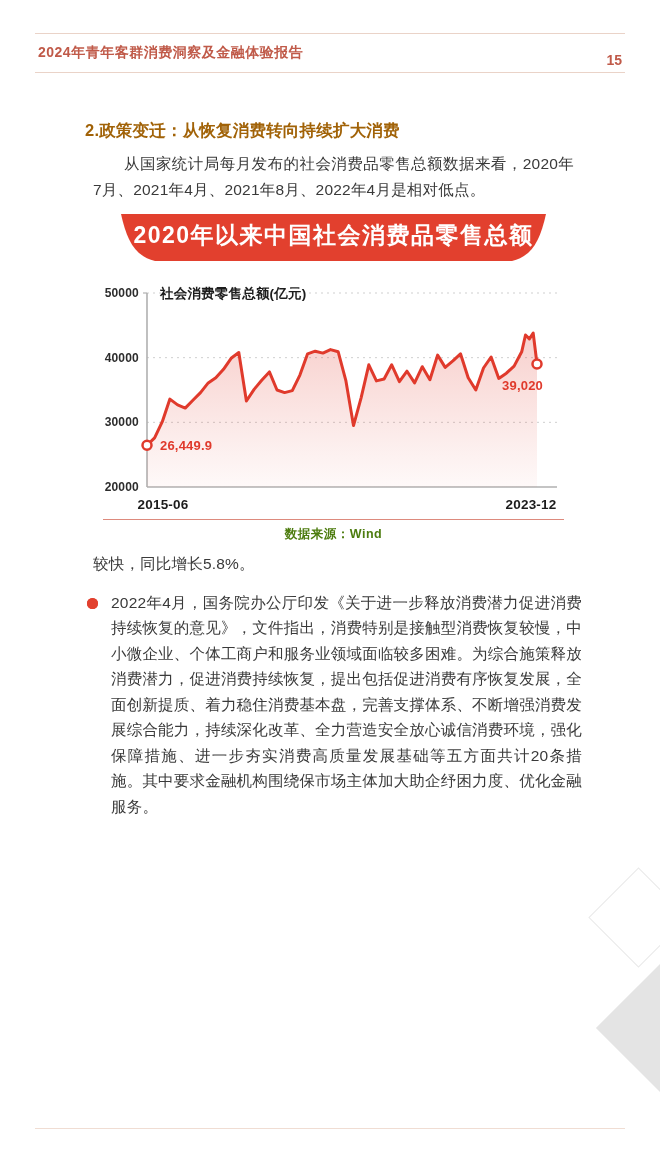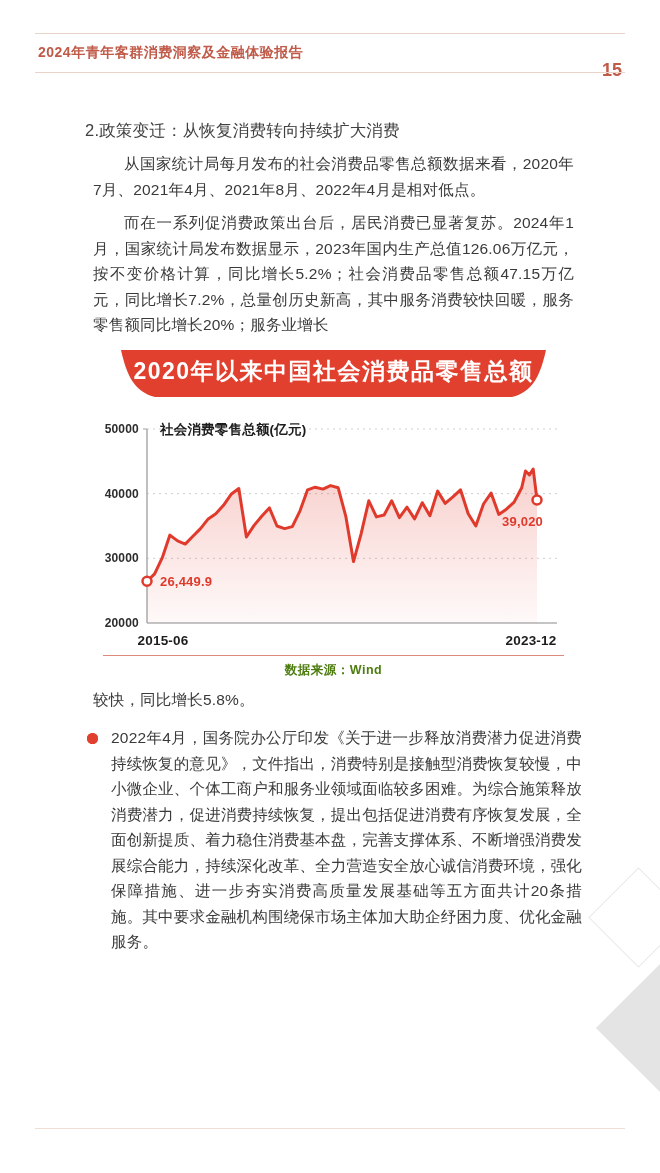--- a/index.html
+++ b/index.html
@@ -18,31 +18,31 @@
   
   .running-header{position:absolute;top:0;left:0;right:0;height:90px;}
   .hr-line{position:absolute;left:35px;right:35px;height:1px;background:#ead3c8;}
   .hr-line.top{top:33px;}
   .hr-line.bottom{top:72px;}
   .rh-title{
     position:absolute;top:44px;left:38px;
     font-size:14px;font-weight:bold;color:#c05a49;letter-spacing:.5px;
   }
   .rh-page{
-    position:absolute;top:60px;right:38px;
-    font-size:18px;font-weight:bold;color:#c05a49;
+    position:absolute;top:52px;right:38px;
+    font-size:14px;font-weight:bold;color:#c05a49;
   }
   
   .content{
     position:absolute;top:118px;left:85px;width:497px;
     color:#3a3a3a;font-size:15.5px;line-height:25.5px;
     text-align:justify;letter-spacing:.2px;
   }
   .section-heading{
-    font-size:16.5px;font-weight:normal;color:#404040;
+    font-size:16.5px;font-weight:bold;color:#a16207;
     margin:0 0 9px 0;line-height:24px;text-align:left;
   }
   .para{margin:8px;}
   .para.indent{text-indent:2em;}
   
   .chart-block{margin:11px 0 6px 0;}
   .ribbon{
     position:relative;width:425px;height:54px;margin:0 auto 10px auto;
   }
   .ribbon svg{position:absolute;inset:0;}
@@ -97,21 +97,20 @@
 
   <div class="diamond-outline"></div>
   <div class="diamond-filled"></div>
   <div class="footer-divider"></div>
 
   <div class="content">
 
     <h2 class="section-heading">2.政策变迁：从恢复消费转向持续扩大消费</h2>
 
     <p class="para indent">从国家统计局每月发布的社会消费品零售总额数据来看，2020年7月、2021年4月、2021年8月、2022年4月是相对低点。</p>
-    <p class="para indent">而在一系列促消费政策出台后，居民消费已显著复苏。2024年1月，国家统计局发布数据显示，2023年国内生产总值126.06万亿元，按不变价格计算，同比增长5.2%；社会消费品零售总额47.15万亿元，同比增长7.2%，总量创历史新高，其中服务消费较快回暖，服务零售额同比增长20%；服务业增长</p>
 
     <div class="chart-block">
       <div class="ribbon">
         <svg viewBox="0 0 425 54" aria-hidden="true">
           <path d="M0,1 L425,1 C419,28 411,43 391,48 L34,48 C14,43 6,28 0,1 Z" fill="#e2402e"></path>
         </svg>
         <span class="ribbon-label">2020年以来中国社会消费品零售总额</span>
       </div>
 
       <svg class="chart-svg" id="retail-chart" viewBox="0 0 497 240">

